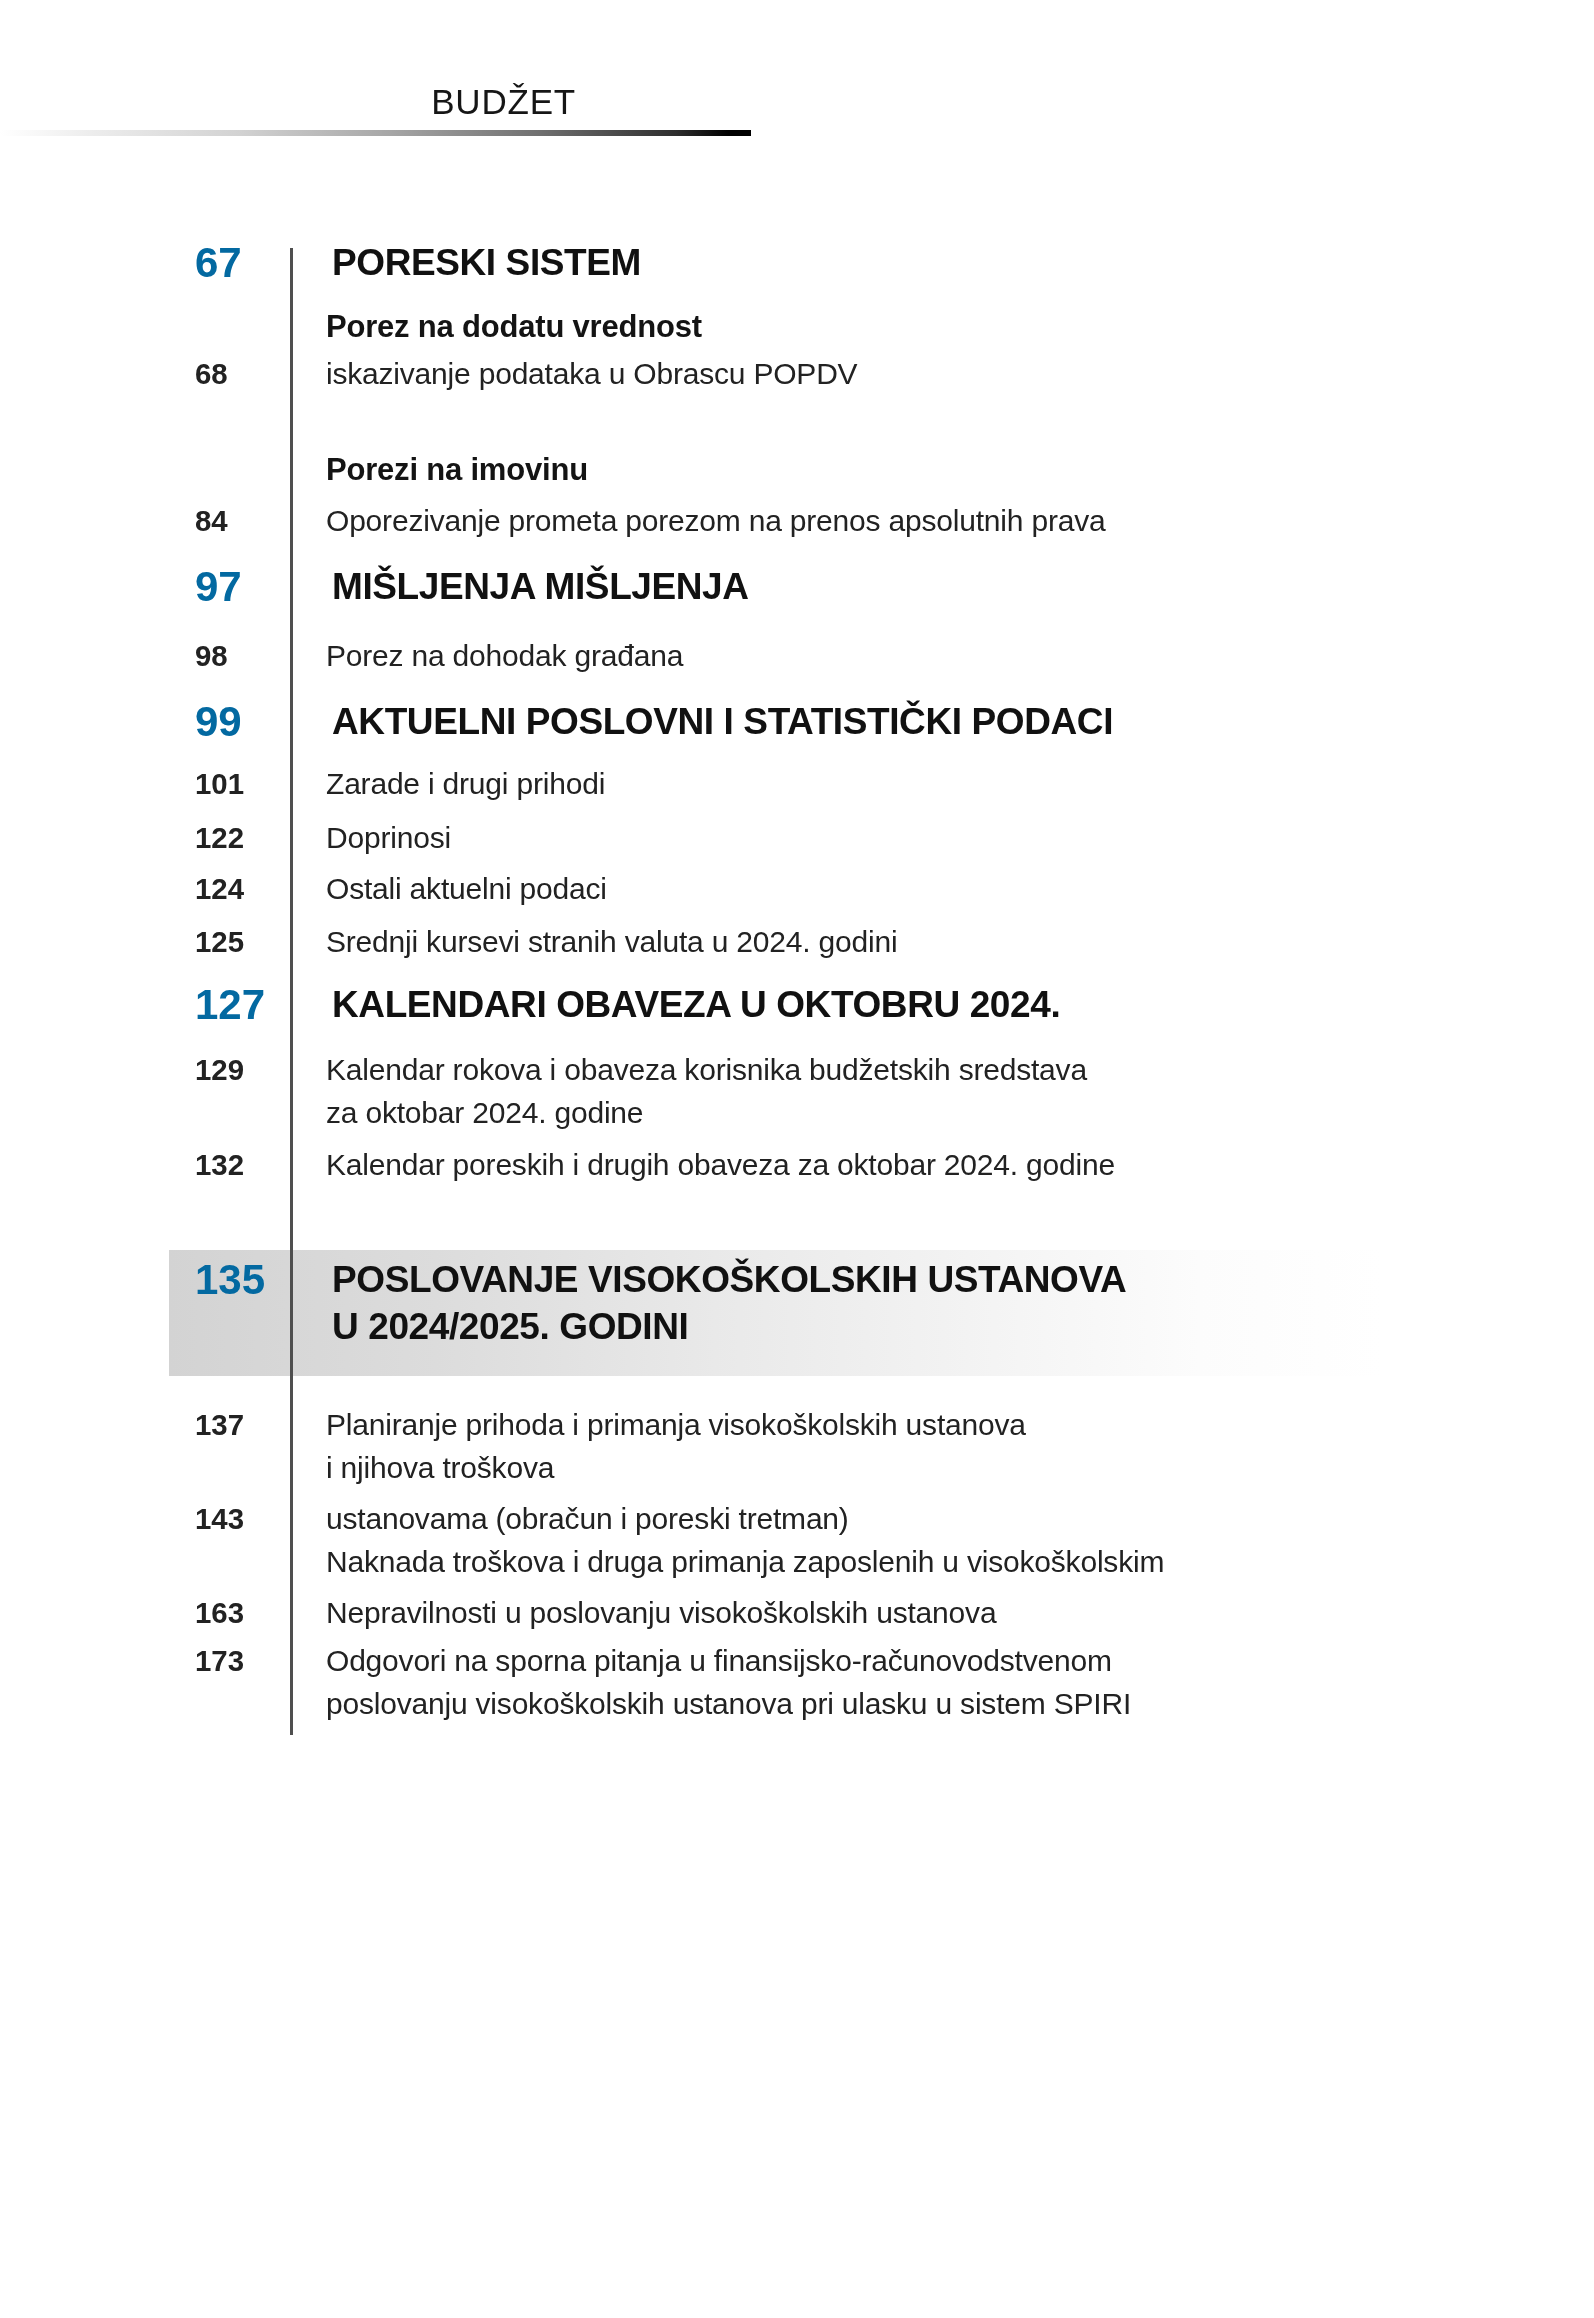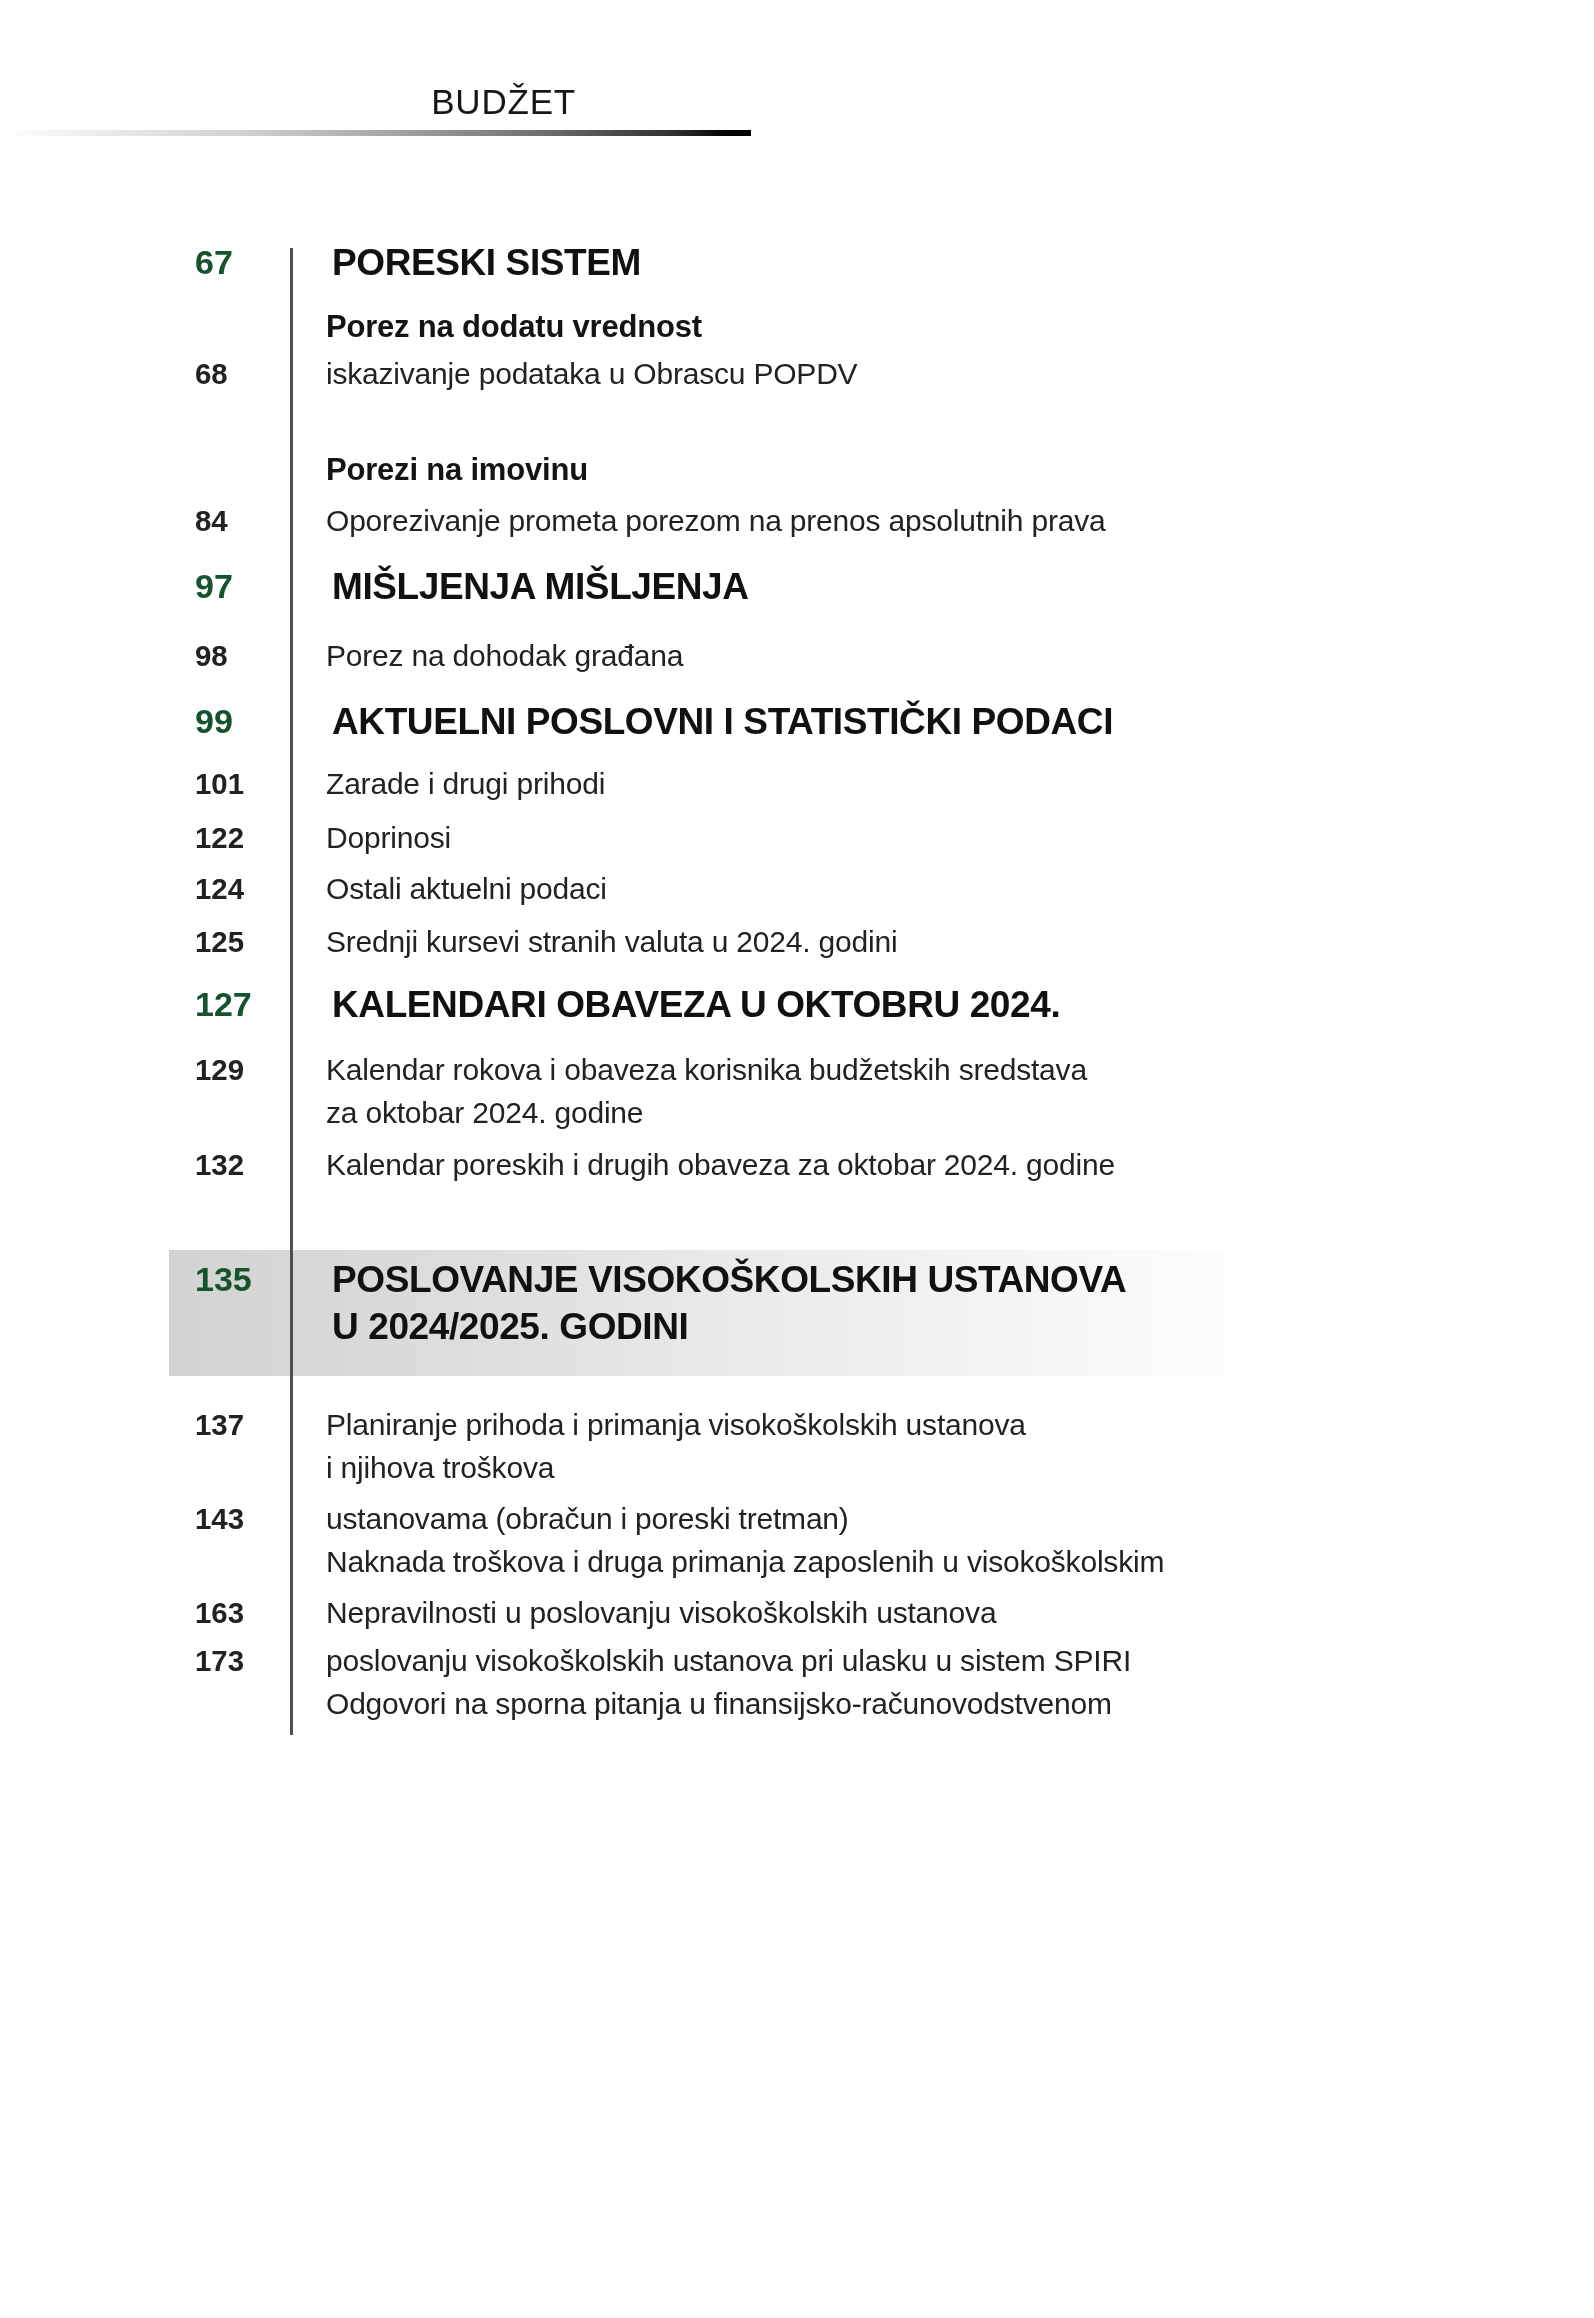--- a/index.html
+++ b/index.html
@@ -51,21 +51,21 @@
   .txt{
     position:absolute;left:326px;top:0;width:1251px;
   }
   .line{white-space:nowrap;}
   
   .entry .num{font-size:29.4px;font-weight:700;line-height:43px;color:#222;}
   .entry .line{font-size:30px;font-weight:400;line-height:43px;letter-spacing:-0.2px;color:#222;}
   
   .subheading .line{font-size:31px;font-weight:600;line-height:43px;letter-spacing:-0.2px;color:#141414;}
   
-  .section .num{font-size:34px;font-weight:600;line-height:47px;color:#14532d;}
+  .section .num{font-size:42px;font-weight:600;line-height:47px;color:#0369a1;}
   .section .line{font-size:37px;font-weight:600;line-height:47px;letter-spacing:-0.4px;color:#111;margin-left:6px;}
 </style>
 </head>
 <body>
 
 <div id="page">
 
   <div class="hdr-title">BUDŽET</div>
   <div class="hdr-rule"></div>
 
@@ -203,19 +203,19 @@
   <div class="row entry" style="top:1591px">
     <span class="num">163</span>
     <div class="txt">
         <div class="line">Nepravilnosti u poslovanju visokoškolskih ustanova</div>
       </div>
   </div>
 
   <div class="row entry" style="top:1639px">
     <span class="num">173</span>
     <div class="txt">
+      <div class="line">Odgovori na sporna pitanja u finansijsko-računovodstvenom</div>
       <div class="line">poslovanju visokoškolskih ustanova pri ulasku u sistem SPIRI</div>
-      <div class="line">Odgovori na sporna pitanja u finansijsko-računovodstvenom</div>
     </div>
   </div>
 
 </div>
 
 
 </body></html>

